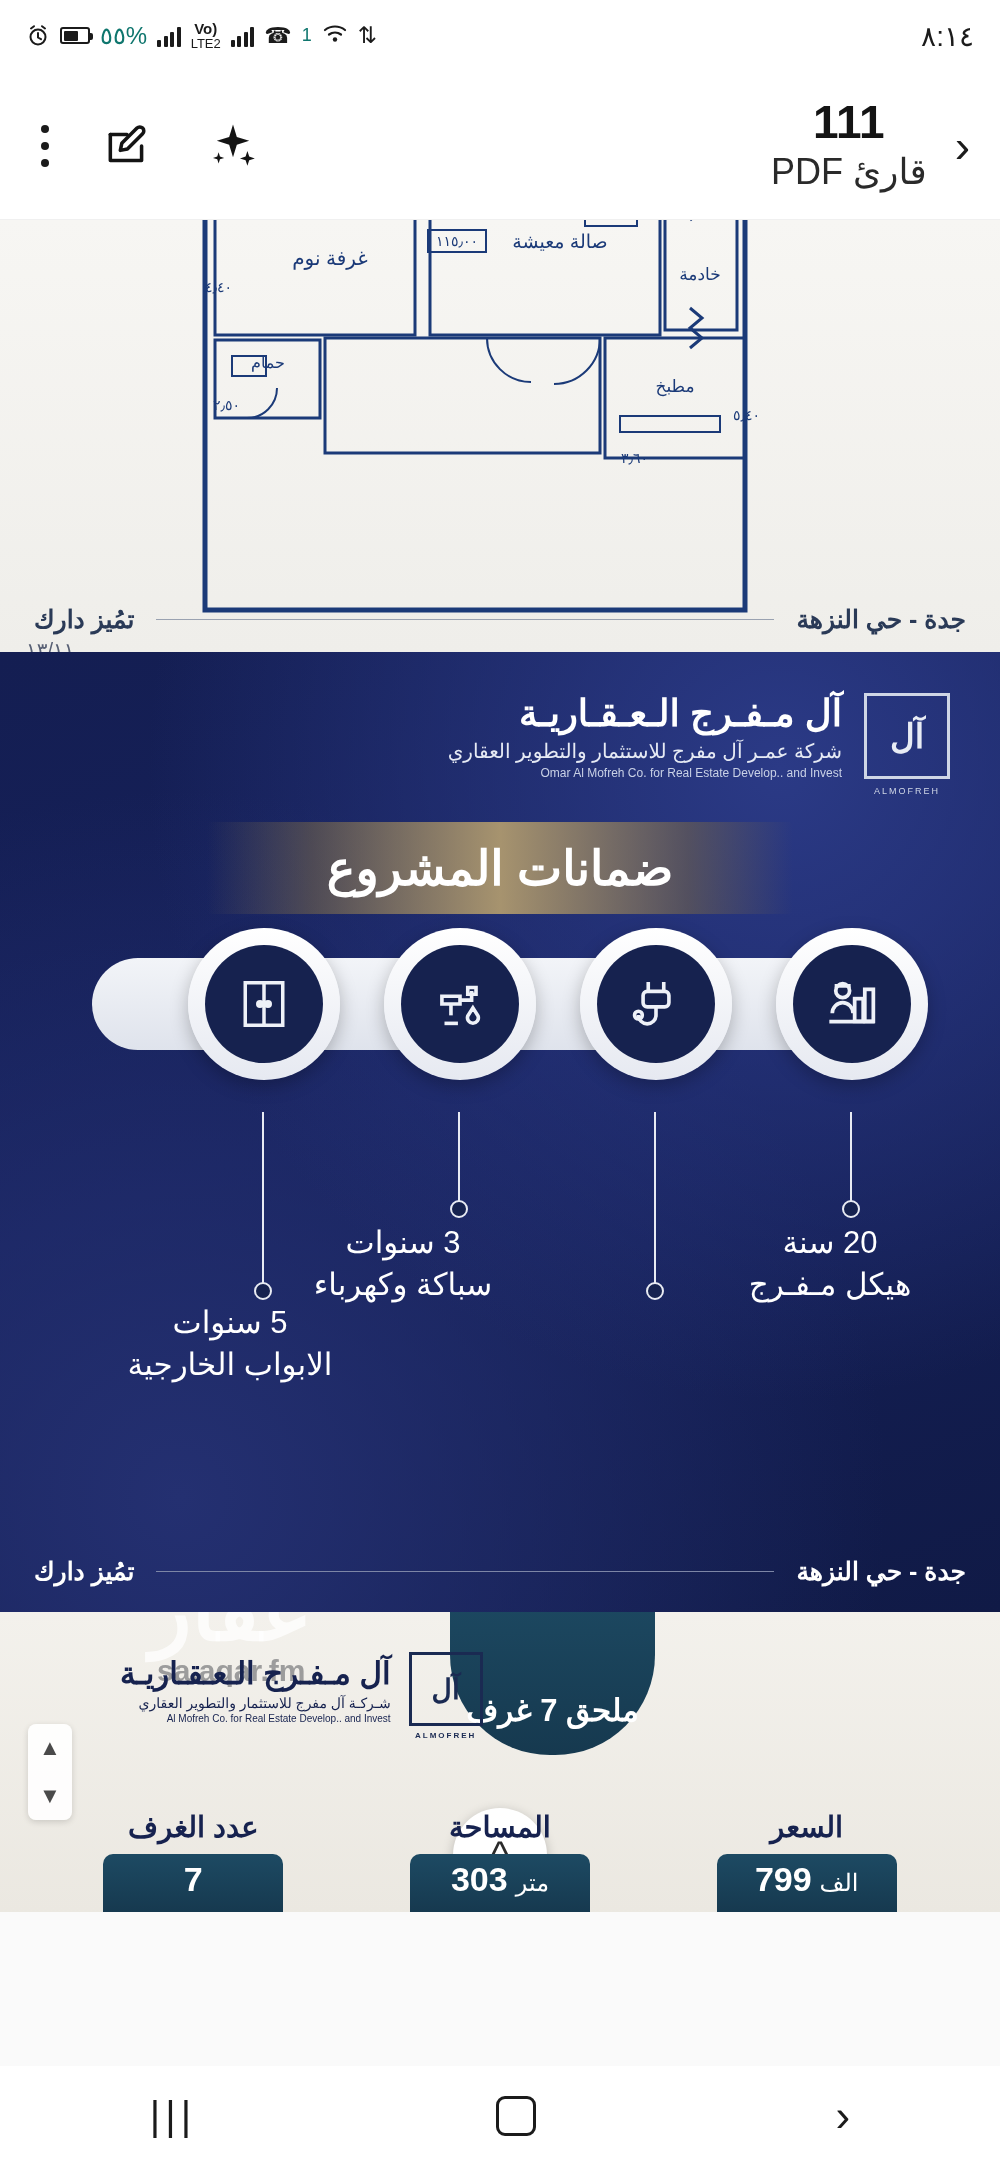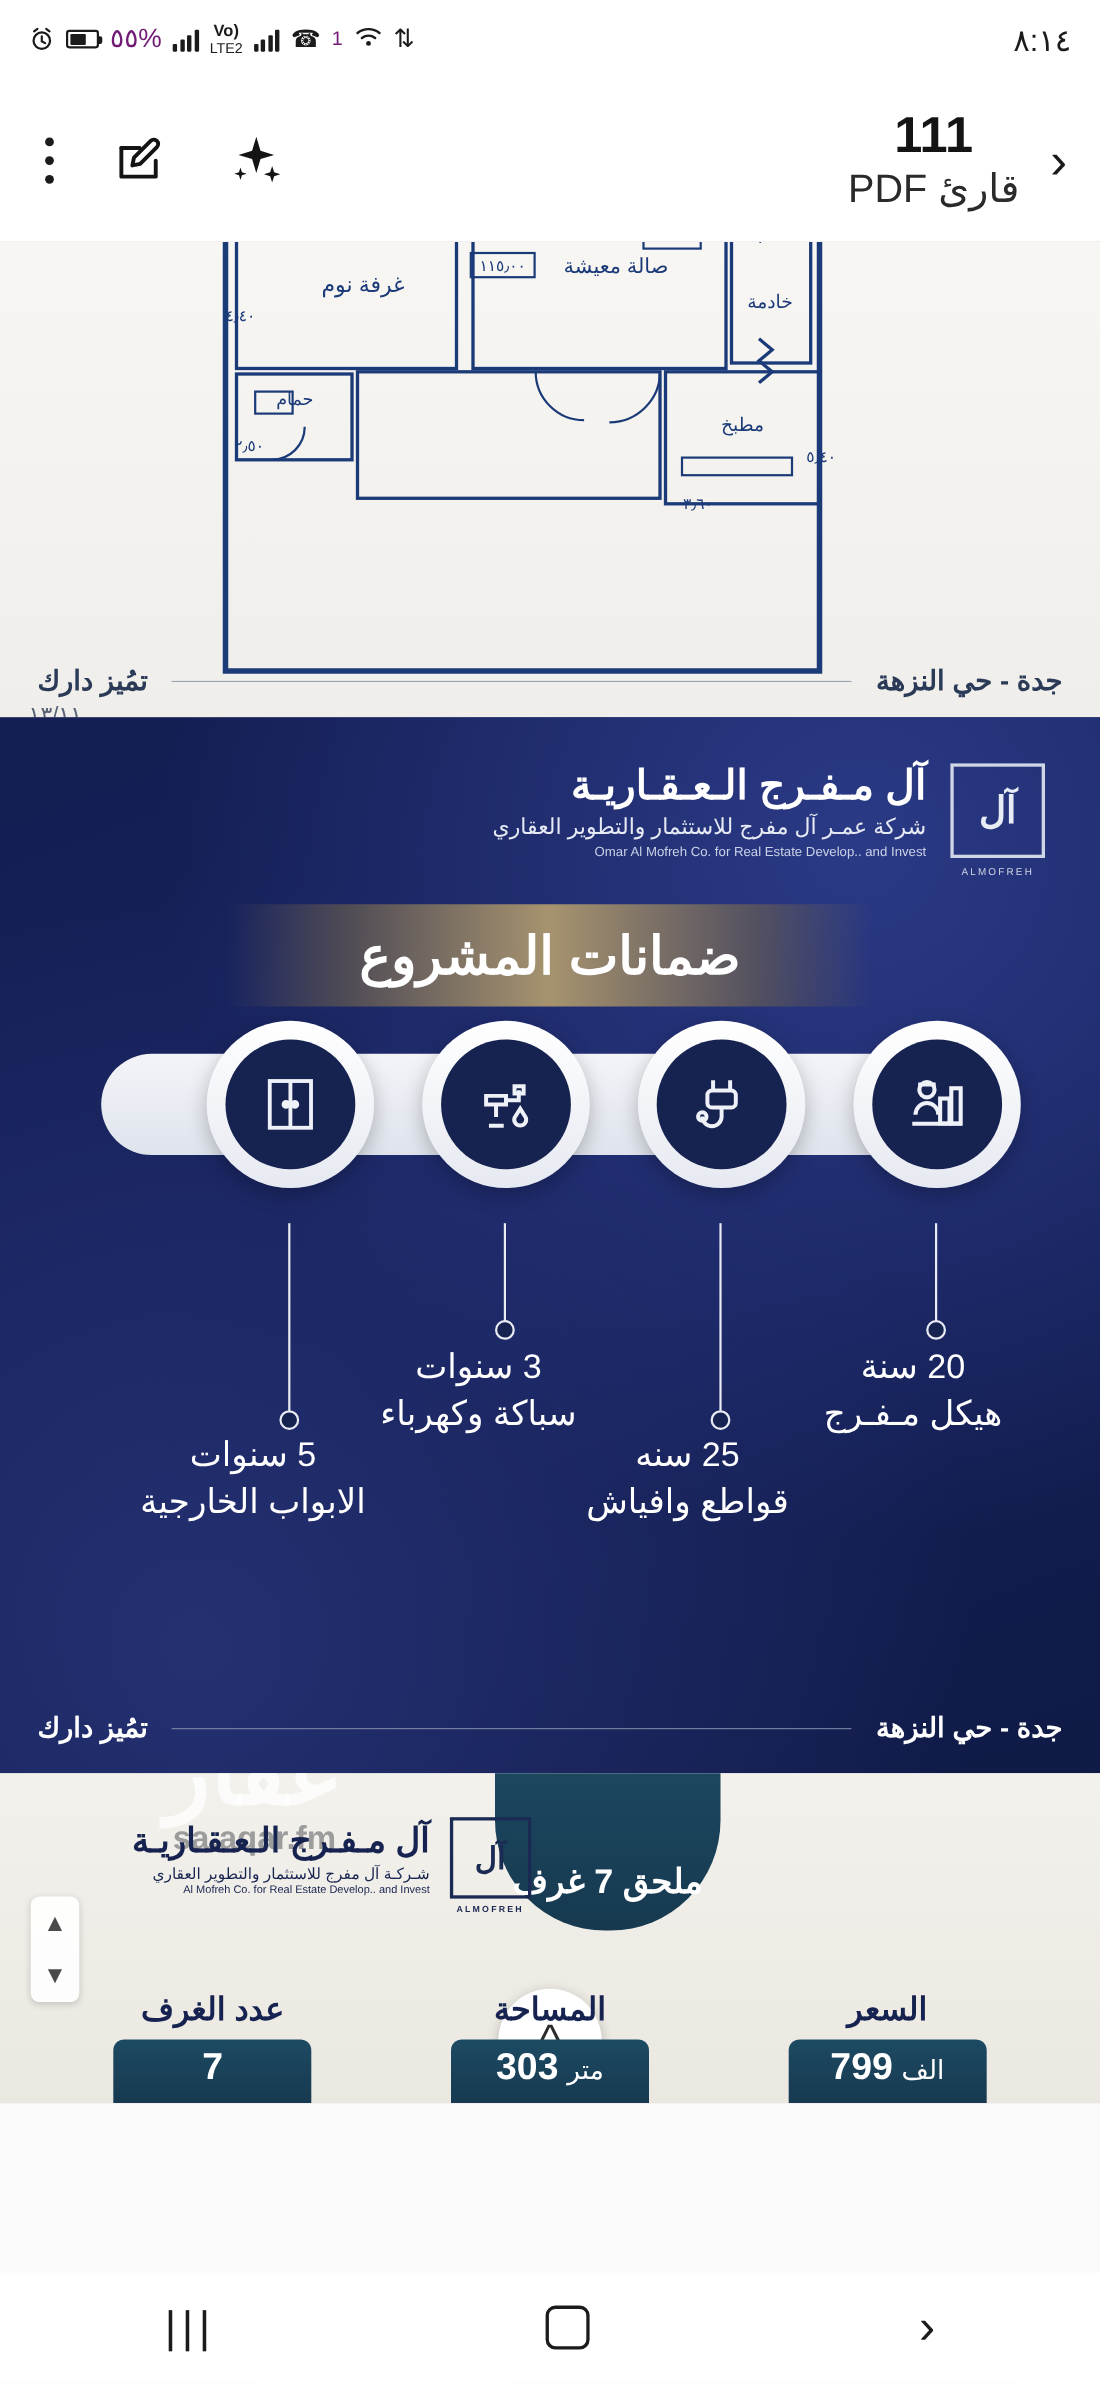--- a/index.html
+++ b/index.html
@@ -53,21 +53,21 @@
   }
   .battery .fill {
     position: absolute;
     left: 1.5px; top: 1.5px; bottom: 1.5px;
     width: 55%;
     background: #1b1b1b;
     border-radius: 1px;
   }
   .battery-pct {
     font-size: 24px;
-    color: #701a75;
+    color: #0f766e;
     letter-spacing: 0;
     text-align: right;
   }
   .bars {
     display: flex;
     align-items: flex-end;
     gap: 2.5px;
     height: 22px;
   }
   .bars i { display:block; width: 4px; background: #1b1b1b; border-radius: 1px; }
@@ -659,28 +659,24 @@
 
       <div class="connector" style="right:148px; top:460px; height:92px;"></div>
       <div class="dot" style="right:140px; top:548px;"></div>
       <div class="cap" style="right:40px; top:570px; width:260px;">
         <div class="l1">20 سنة</div>
         <div class="l2">هيكل مـفـرج</div>
       </div>
 
       <div class="connector" style="right:344px; top:460px; height:175px;"></div>
       <div class="dot" style="right:336px; top:630px;"></div>
-      <div class="cap" style="right:230px; top:650px; width:290px;">
-        <div class="l1">25 سنه</div>
-        <div class="l2">قواطع وافياش</div>
-      </div>
 
       <div class="connector" style="right:540px; top:460px; height:92px;"></div>
       <div class="dot" style="right:532px; top:548px;"></div>
-      <div class="cap" style="right:420px; top:570px; width:290px;">
+      <div class="cap" style="right:452px; top:570px; width:290px;">
         <div class="l1">3 سنوات</div>
         <div class="l2">سباكة وكهرباء</div>
       </div>
 
       <div class="connector" style="right:736px; top:460px; height:175px;"></div>
       <div class="dot" style="right:728px; top:630px;"></div>
       <div class="cap" style="right:620px; top:650px; width:300px;">
         <div class="l1">5 سنوات</div>
         <div class="l2">الابواب الخارجية</div>
       </div>

